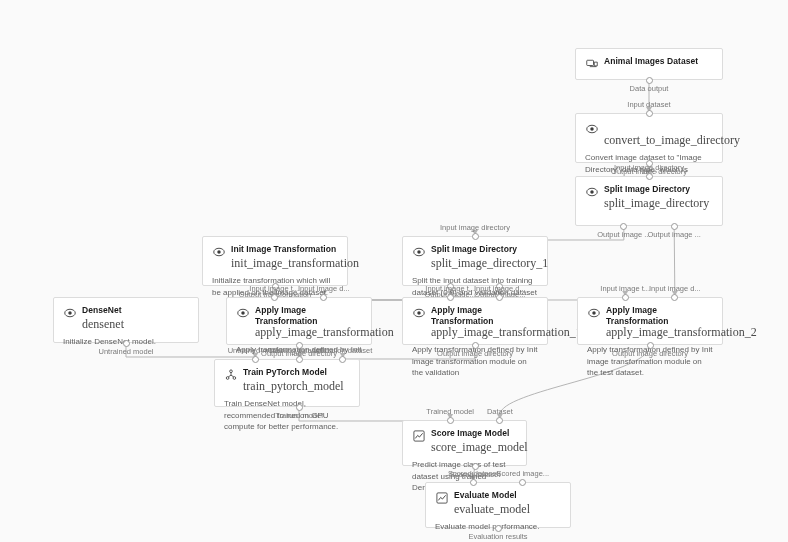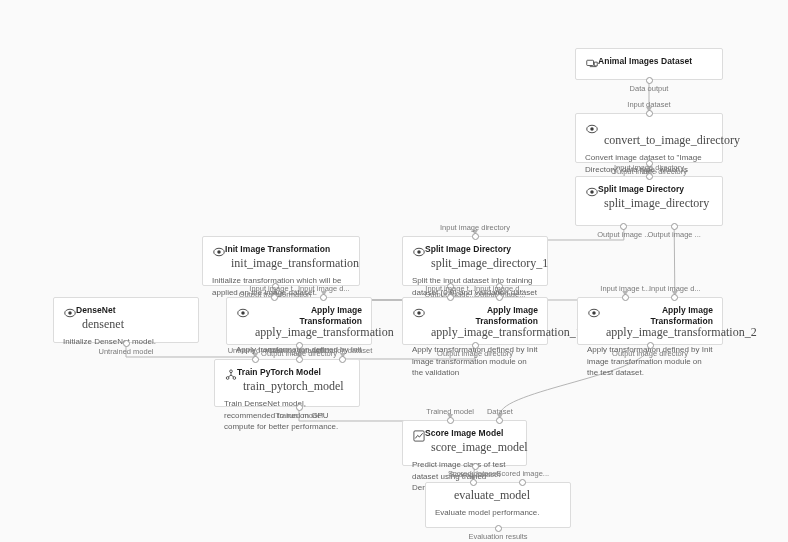--- a/index.html
+++ b/index.html
@@ -16,21 +16,21 @@
 
   .node{
     position:absolute;
     background:#ffffff;
     border:1px solid #dcdcdc;
     border-radius:2px;
     box-sizing:border-box;
     box-shadow:0 0 0 0 rgba(0,0,0,0);
     padding:7px 9px 8px 9px;
   }
-  .node-head{display:flex;align-items:flex-start;text-align:right;}
+  .node-head{display:flex;align-items:flex-start;gap:6px;}
   .node-icon{
     width:13px;height:13px;flex:0 0 13px;
     display:inline-flex;align-items:center;justify-content:center;
     margin-top:1px;color:#3c3c3c;
   }
   .node-icon svg{display:block;}
   .node-title{
     font-size:8.5px;font-weight:bold;color:#1b1b1b;line-height:11px;
     letter-spacing:0.05px;
   }
@@ -132,21 +132,21 @@
           <span class="node-title">Split Image Directory</span>
         </div>
         <div class="node-sub">split_image_directory</div>
       </div>
       <div class="port" style="left: 645.5px; top: 172.5px;"></div>
       <div class="port-label c" style="left: 649px; top: 163px;">Input image directory</div>
       <div class="port" style="left: 620.34px; top: 222.5px;"></div>
       <div class="port-label c" style="left: 623.84px; top: 230px;">Output image ...</div>
       <div class="port" style="left: 670.66px; top: 222.5px;"></div>
       <div class="port-label c" style="left: 674.16px; top: 230px;">Output image ...</div>
-      <div class="node" style="left: 202px; top: 236px; width: 158px; min-height: 50px; height: 50px;">
+      <div class="node" style="left: 202px; top: 236px; width: 146px; min-height: 50px; height: 50px;">
         <div class="node-head">
           <span class="node-icon">
             <svg width="12" height="12" viewBox="0 0 16 16">
               <ellipse cx="8" cy="8" rx="7" ry="5" fill="none" stroke="currentColor" stroke-width="1.2"></ellipse>
               <circle cx="8" cy="8" r="2.3" fill="currentColor"></circle>
             </svg>
           </span>
           <span class="node-title">Init Image Transformation</span>
         </div>
         <div class="node-sub">init_image_transformation</div>
@@ -281,20 +281,29 @@
         <div class="node-sub">score_image_model</div>
         <div class="node-desc">Predict image class of test dataset using trained DenseNet model.</div>
       </div>
       <div class="port" style="left: 446.68px; top: 416.5px;"></div>
       <div class="port-label c" style="left: 450.18px; top: 407px;">Trained model</div>
       <div class="port" style="left: 496.32px; top: 416.5px;"></div>
       <div class="port-label c" style="left: 499.82px; top: 407px;">Dataset</div>
       <div class="port" style="left: 471.5px; top: 462.5px;"></div>
       <div class="port-label c" style="left: 475px; top: 470px;">Scored dataset</div>
       <div class="node" style="left: 425px; top: 482px; width: 146px; min-height: 46px; height: 46px;">
+        <div class="node-head">
+          <span class="node-icon">
+            <svg width="12" height="12" viewBox="0 0 16 16">
+              <rect x="1.2" y="1.2" width="13.6" height="13.6" rx="1.5" fill="none" stroke="currentColor" stroke-width="1.1"></rect>
+              <path d="M3.4 10.8l2.8-3.6 2.4 2.2 3.9-4.6" fill="none" stroke="currentColor" stroke-width="1.2" stroke-linejoin="round" stroke-linecap="round"></path>
+            </svg>
+          </span>
+          <span class="node-title">Evaluate Model</span>
+        </div>
         <div class="node-sub">evaluate_model</div>
         <div class="node-desc">Evaluate model performance.</div>
       </div>
       <div class="port" style="left: 469.68px; top: 478.5px;"></div>
       <div class="port-label c" style="left: 473.18px; top: 469px;">Scored dataset</div>
       <div class="port" style="left: 519.32px; top: 478.5px;"></div>
       <div class="port-label c" style="left: 522.82px; top: 469px;">Scored image...</div>
       <div class="port" style="left: 494.5px; top: 524.5px;"></div>
       <div class="port-label c" style="left: 498px; top: 532px;">Evaluation results</div>
     </div>

